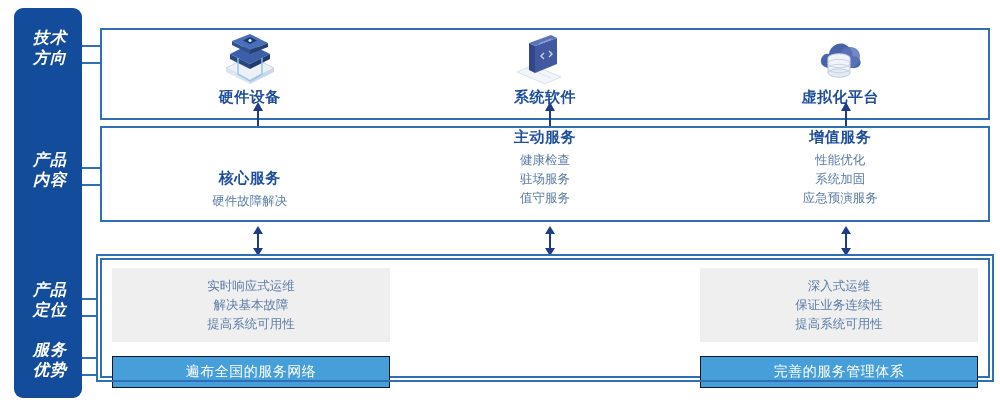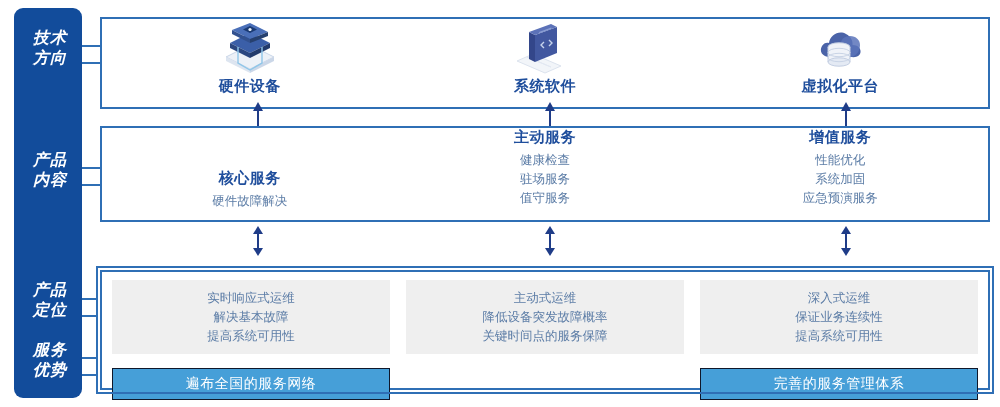--- a/index.html
+++ b/index.html
@@ -51,23 +51,23 @@
     height: 0;
     border-top: 2px solid #2F6FB5;
   }
 
   
   .row-box {
     position: absolute;
     background: #ffffff;
     border: 2px solid #2F6FB5;
   }
-  #row-tech    { left: 100px; top: 17px;  width: 890px; height: 92px; }
+  #row-tech    { left: 100px; top: 28px;  width: 890px; height: 92px; }
   #row-content { left: 100px; top: 126px; width: 890px; height: 96px; }
-  #row-bottom  { left: 100px; top: 270px; width: 890px; height: 120px;
+  #row-bottom  { left: 100px; top: 258px; width: 890px; height: 120px;
                  border: 2px solid #2F6FB5; outline: 2px solid #ffffff; }
   #row-bottom::after {
     content: "";
     position: absolute;
     left: -6px; top: -6px; right: -6px; bottom: -6px;
     border: 2px solid #2F6FB5;
     pointer-events: none;
   }
 
   
@@ -320,25 +320,20 @@
       <div class="bottom-col">
         <div class="pos-card">
           <div class="pos-line">实时响应式运维</div>
           <div class="pos-line">解决基本故障</div>
           <div class="pos-line">提高系统可用性</div>
         </div>
         <div class="adv-card">遍布全国的服务网络</div>
       </div>
 
       <div class="bottom-col">
-        <div class="pos-card">
-          <div class="pos-line">主动式运维</div>
-          <div class="pos-line">降低设备突发故障概率</div>
-          <div class="pos-line">关键时间点的服务保障</div>
-        </div>
       </div>
 
       <div class="bottom-col">
         <div class="pos-card">
           <div class="pos-line">深入式运维</div>
           <div class="pos-line">保证业务连续性</div>
           <div class="pos-line">提高系统可用性</div>
         </div>
         <div class="adv-card">完善的服务管理体系</div>
       </div>

